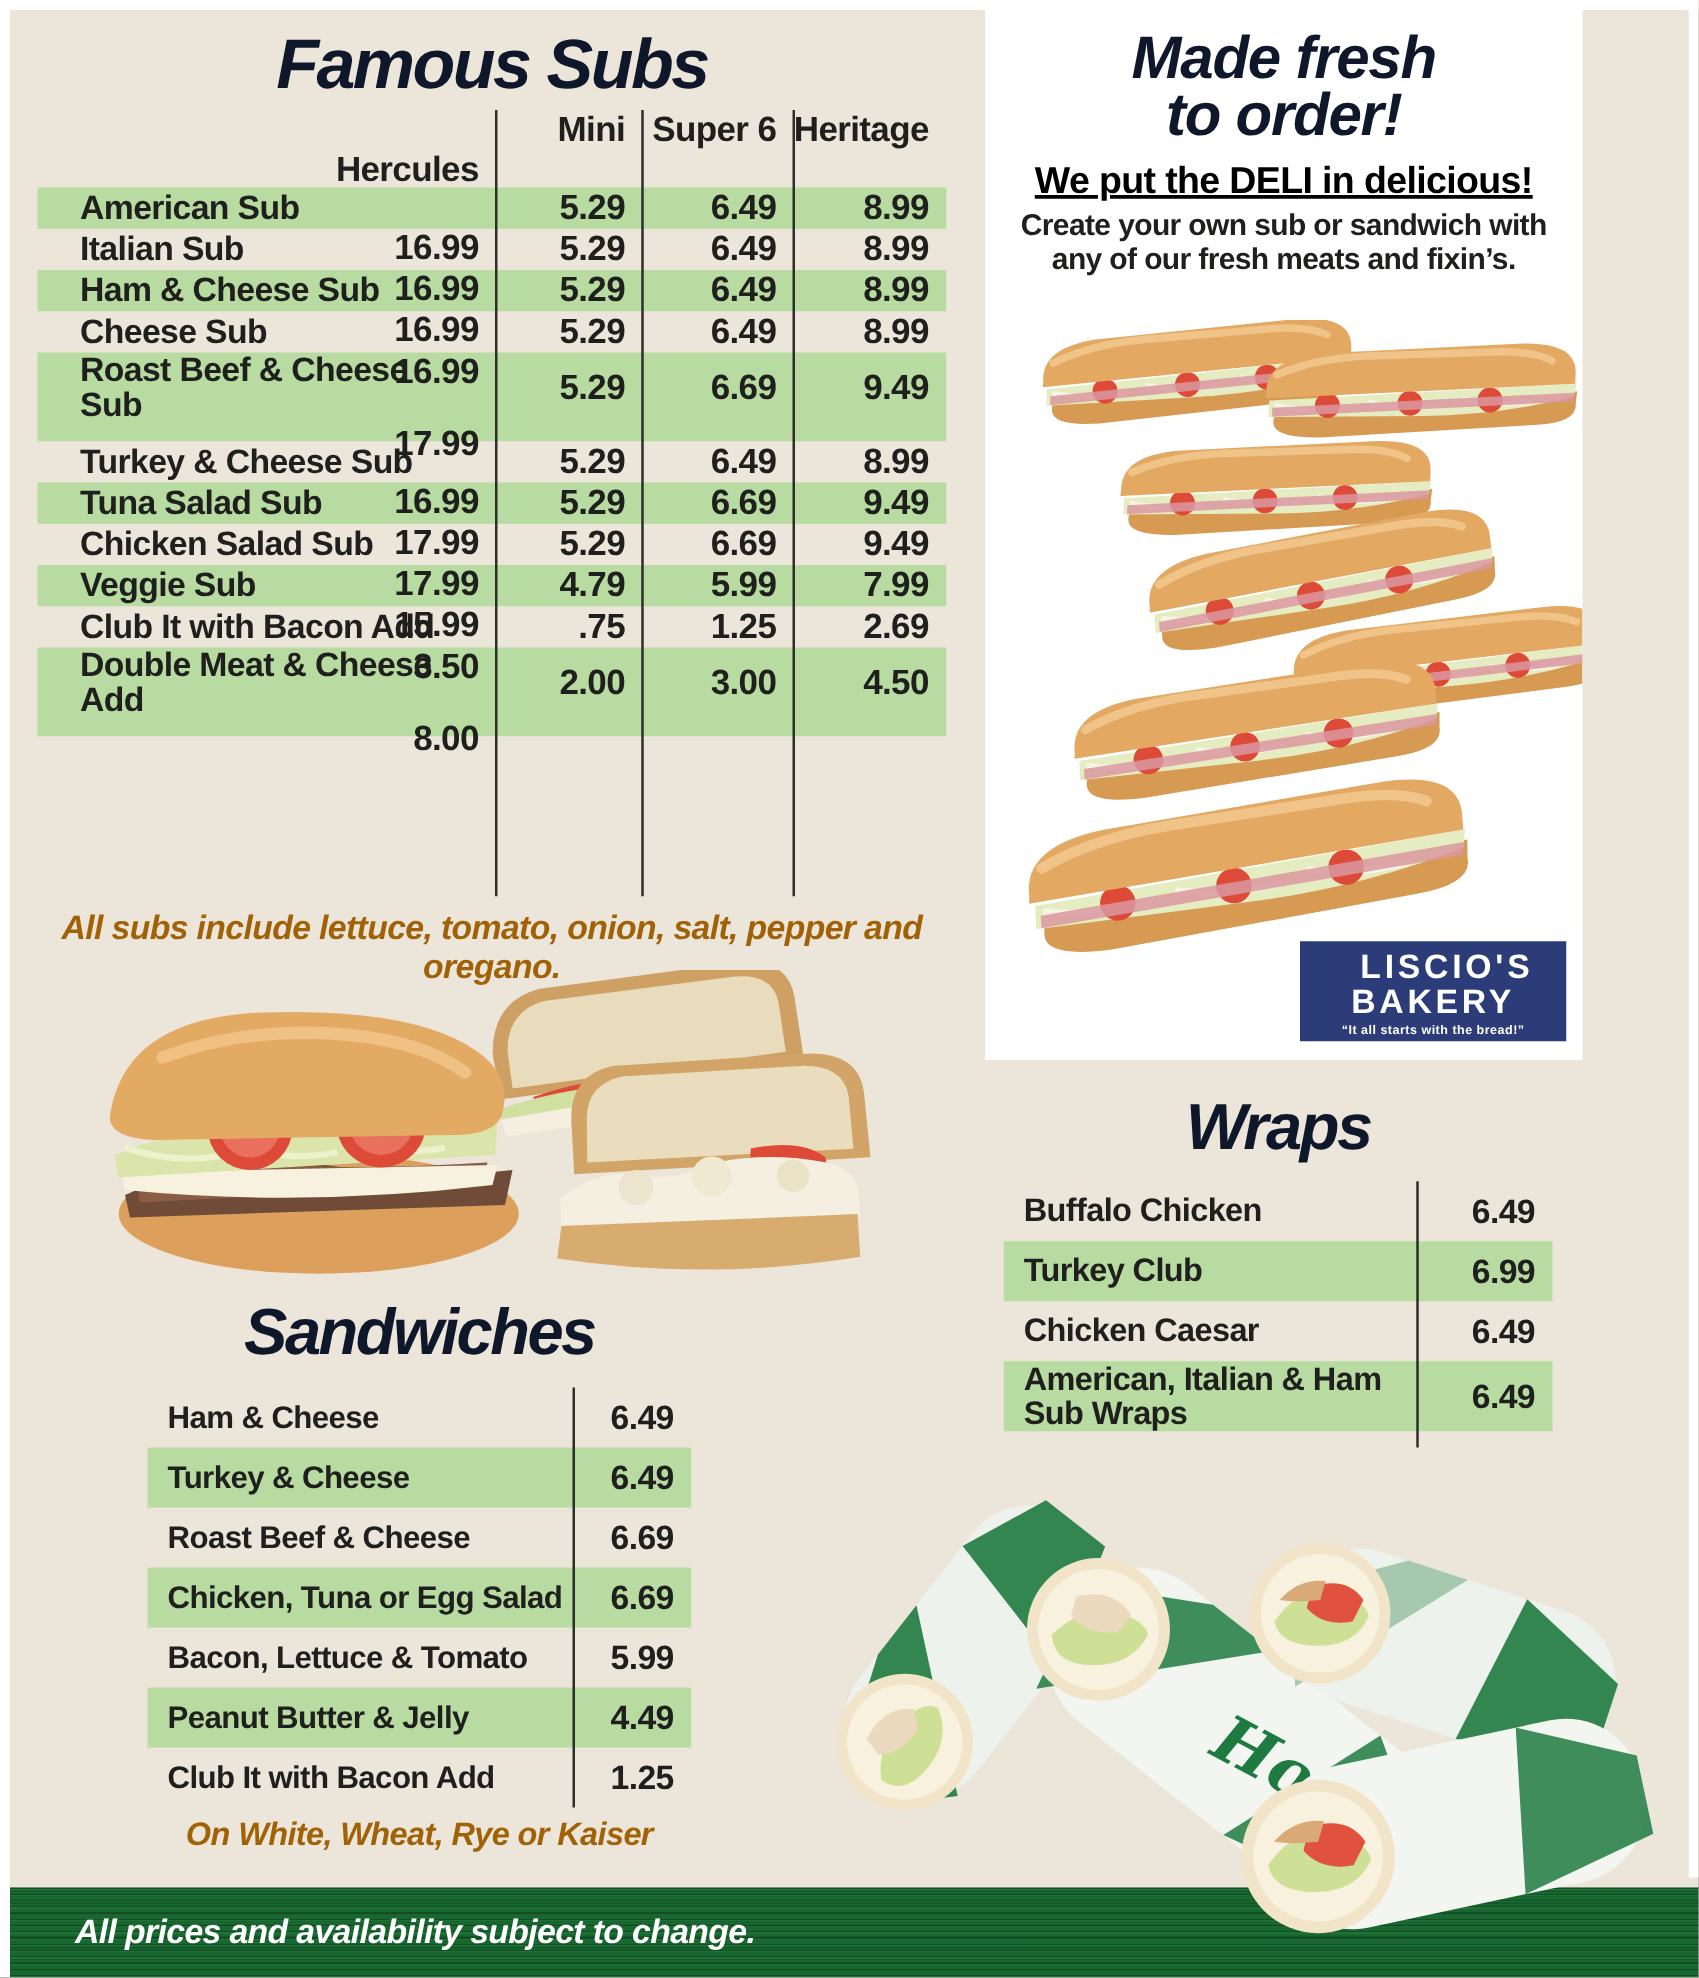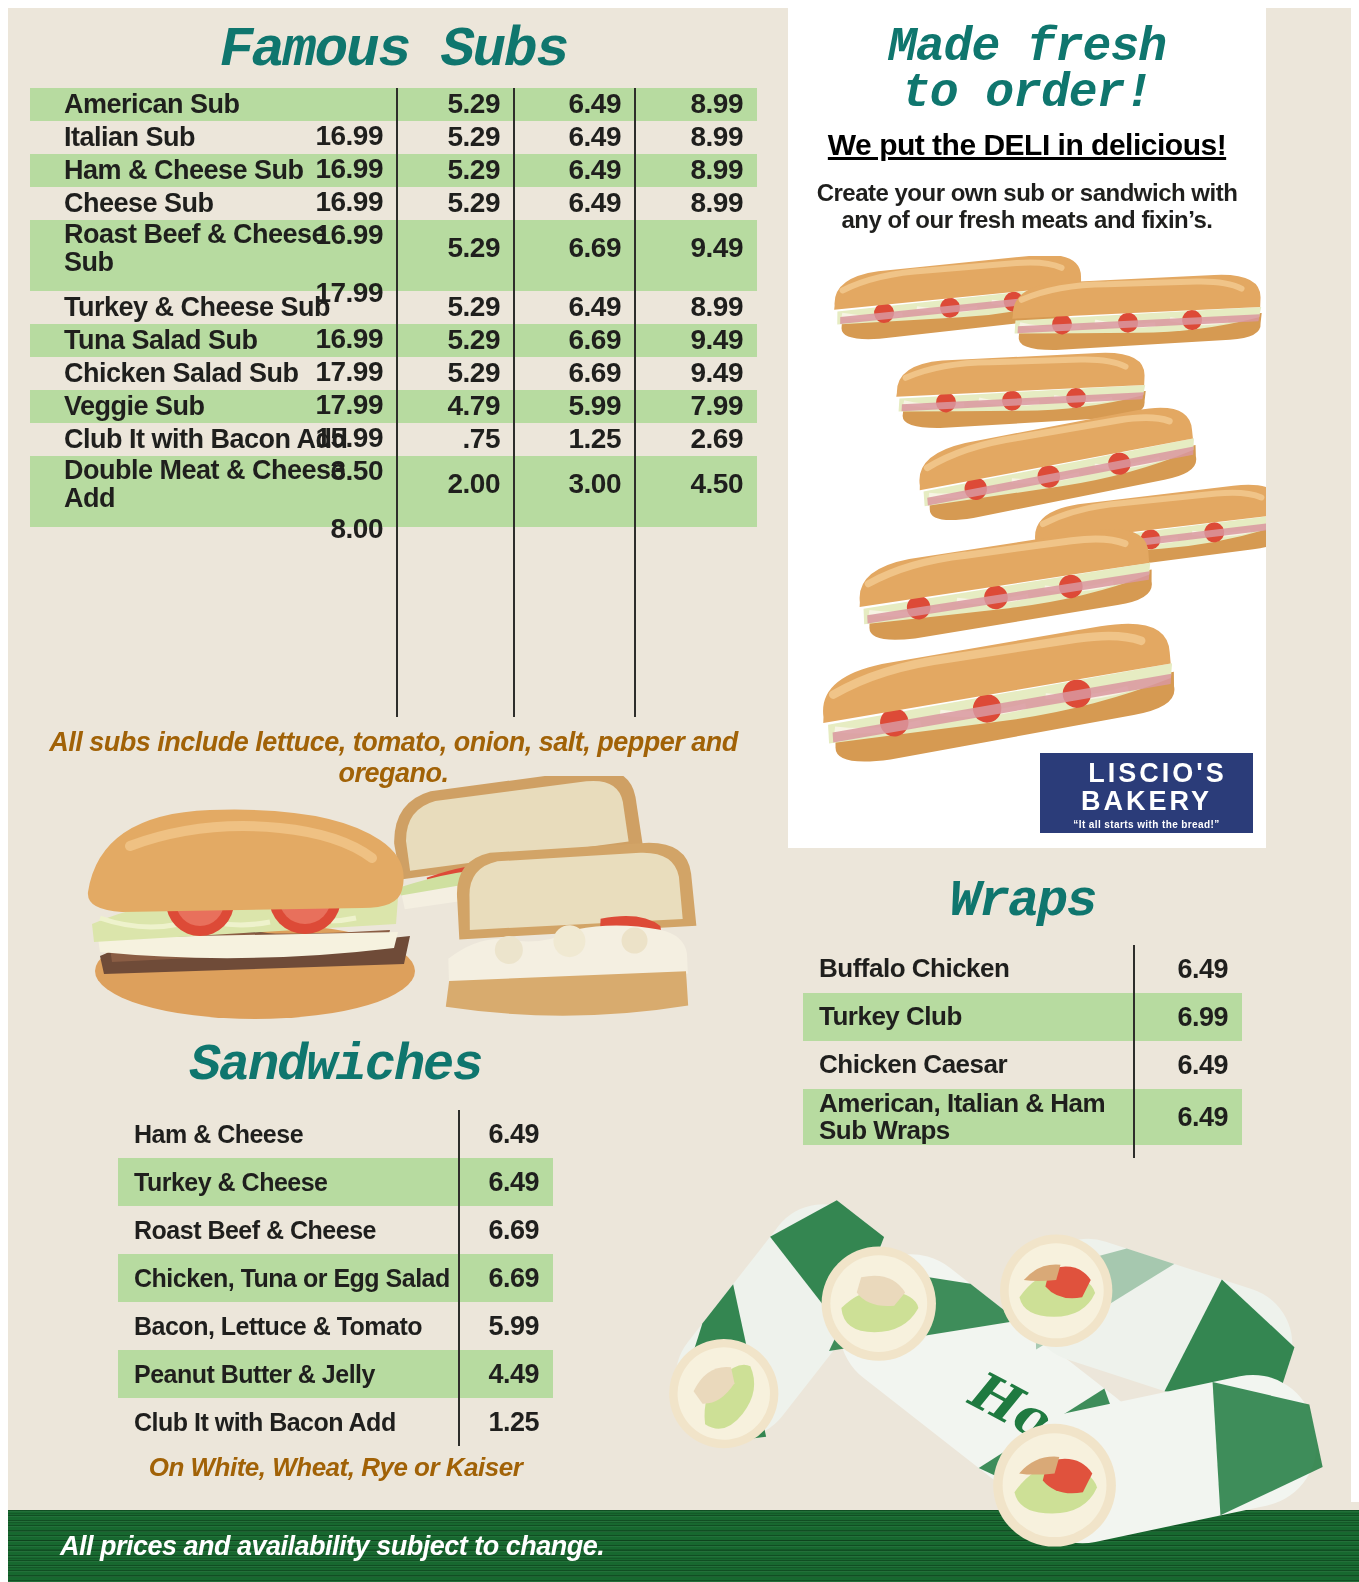--- a/index.html
+++ b/index.html
@@ -3,22 +3,22 @@
 <meta charset="utf-8">
 <style>
   html,body{margin:0;padding:0;background:#888;}
   .page{position:relative;width:1359px;height:1582px;background:#ece6da;overflow:hidden;
         font-family:"Liberation Sans",sans-serif;color:#1f1f1d;margin:0 auto;}
   .edge{position:absolute;background:#ffffff;z-index:6;}
   .edge-top{left:0;top:0;width:1359px;height:8px;}
   .edge-left{left:0;top:0;width:8px;height:1582px;}
   .edge-right{right:0;top:0;width:8px;height:1502px;}
 
-  .script-title{font-family:Liberation Mono, monospace;font-style:italic;font-weight:bold;
-                color:#0f766e;letter-spacing:-2px;}
+  .script-title{font-family:Liberation Sans, sans-serif;font-style:italic;font-weight:bold;
+                color:#0f172a;letter-spacing:-2px;}
 
   
   .fs-title{position:absolute;left:30px;top:18px;width:727px;text-align:center;font-size:56px;}
   .fs-table{position:absolute;left:30px;top:88px;width:727px;}
   .grid5{display:grid;grid-template-columns:367px 117px 121px 122px;align-items:center;}
   .fs-head{height:62px;}
   .fs-head .col{text-align:right;padding-right:14px;font-size:28px;font-weight:bold;letter-spacing:-0.5px;}
   .fs-row{height:33px;}
   .fs-row.tall{height:71px;}
   .row-green{background:#b7dba0;}
@@ -28,21 +28,21 @@
   .fs-v1{left:366px;top:0;height:629px;}
   .fs-v2{left:483px;top:0;height:629px;}
   .fs-v3{left:604px;top:0;height:629px;}
   .note{position:absolute;text-align:center;font-weight:bold;font-style:italic;color:#a16207;letter-spacing:-0.5px;}
   .fs-note{left:30px;top:727px;width:727px;font-size:27px;}
 
   
   .panel{position:absolute;left:788px;top:8px;width:478px;height:840px;background:#ffffff;overflow:hidden;z-index:2;}
   .mf-title{margin:16px 0 0 0;text-align:center;font-size:48px;line-height:0.96;letter-spacing:-1px;}
   .mf-sub{margin-top:12px;text-align:center;color:#000000;font-size:30px;font-weight:bold;letter-spacing:-0.5px;text-decoration:underline;}
-  .mf-body{margin-top:18px;text-align:center;font-size:24px;font-weight:bold;line-height:1.12;letter-spacing:-0.5px;}
+  .mf-body{margin-top:6px;text-align:center;font-size:24px;font-weight:bold;line-height:1.12;letter-spacing:-0.5px;}
   .subs-photo{position:absolute;left:0;top:248px;width:478px;height:560px;}
   .liscio{position:absolute;left:252px;top:745px;width:213px;height:80px;background:#2b3c79;
           color:#fff;text-align:center;z-index:3;}
   .liscio .l1{font-size:27px;font-weight:bold;letter-spacing:3px;line-height:1.05;margin-top:6px;padding-left:22px;}
   .liscio .l2{font-size:27px;font-weight:bold;letter-spacing:3px;line-height:1.05;}
   .liscio .tag{font-size:10px;font-weight:bold;letter-spacing:0.4px;margin-top:3px;}
 
   
   .wr-title{position:absolute;left:803px;top:872px;width:439px;text-align:center;font-size:52px;}
   .wr-table{position:absolute;left:803px;top:945px;width:439px;}
@@ -85,20 +85,27 @@
   <div class="edge edge-left"></div>
   <div class="edge edge-right"></div>
 
   <div class="fs-title script-title">Famous Subs</div>
 
   <div class="fs-table">
     <div class="vline fs-v1"></div>
     <div class="vline fs-v2"></div>
     <div class="vline fs-v3"></div>
 
+    <div class="grid5 fs-head">
+      <div class="col"></div>
+      <div class="col">Mini</div>
+      <div class="col">Super 6</div>
+      <div class="col">Heritage</div>
+      <div class="col">Hercules</div>
+    </div>
 
     <div class="grid5 fs-row row-green">
       <div class="name">American Sub</div>
       <div class="price">5.29</div>
       <div class="price">6.49</div>
       <div class="price">8.99</div>
       <div class="price">16.99</div>
     </div>
     <div class="grid5 fs-row">
       <div class="name">Italian Sub</div>

